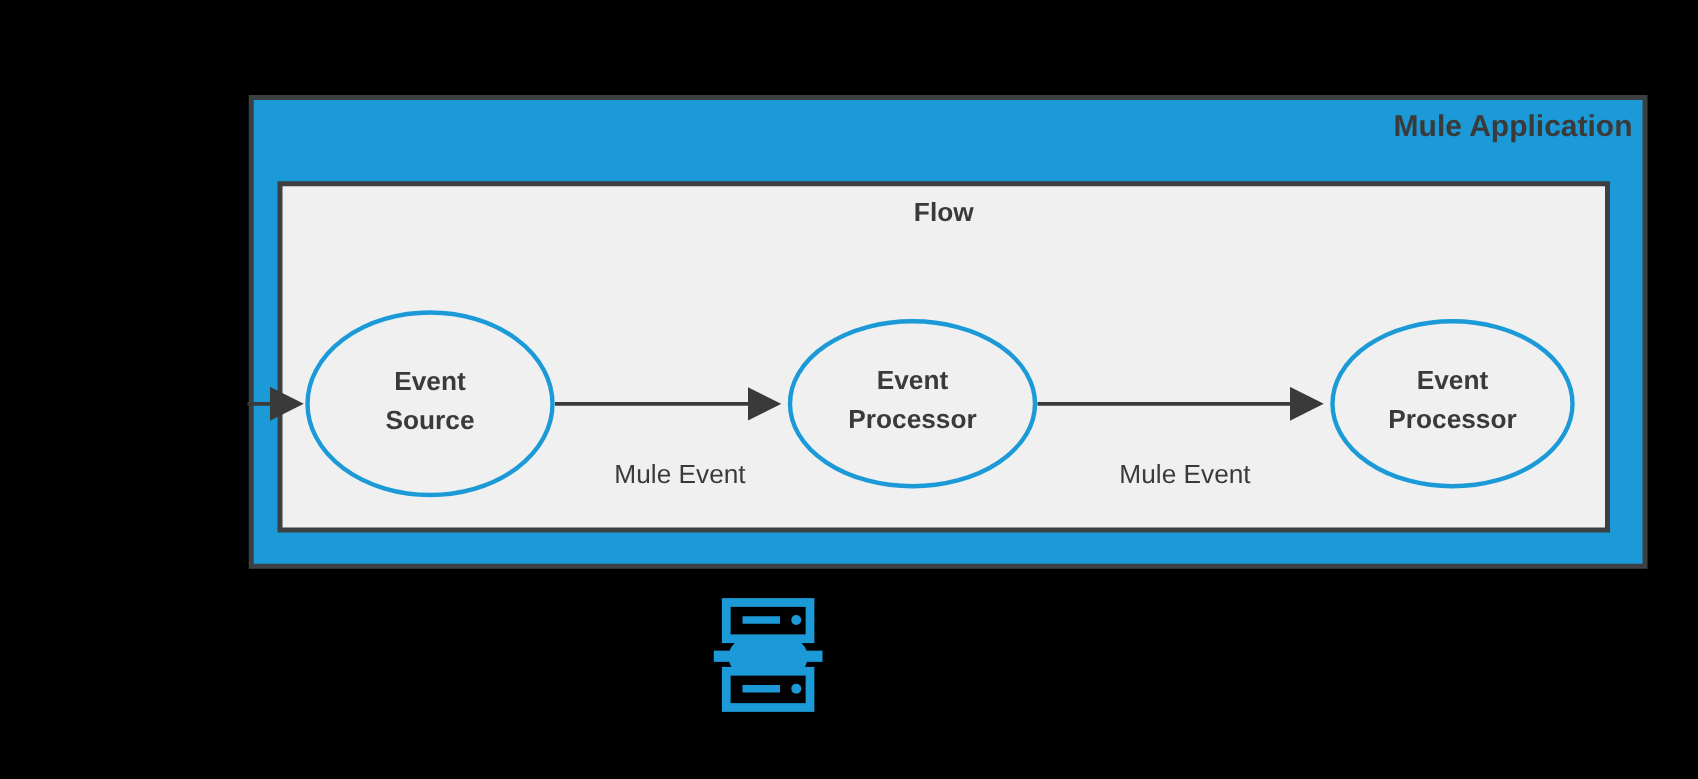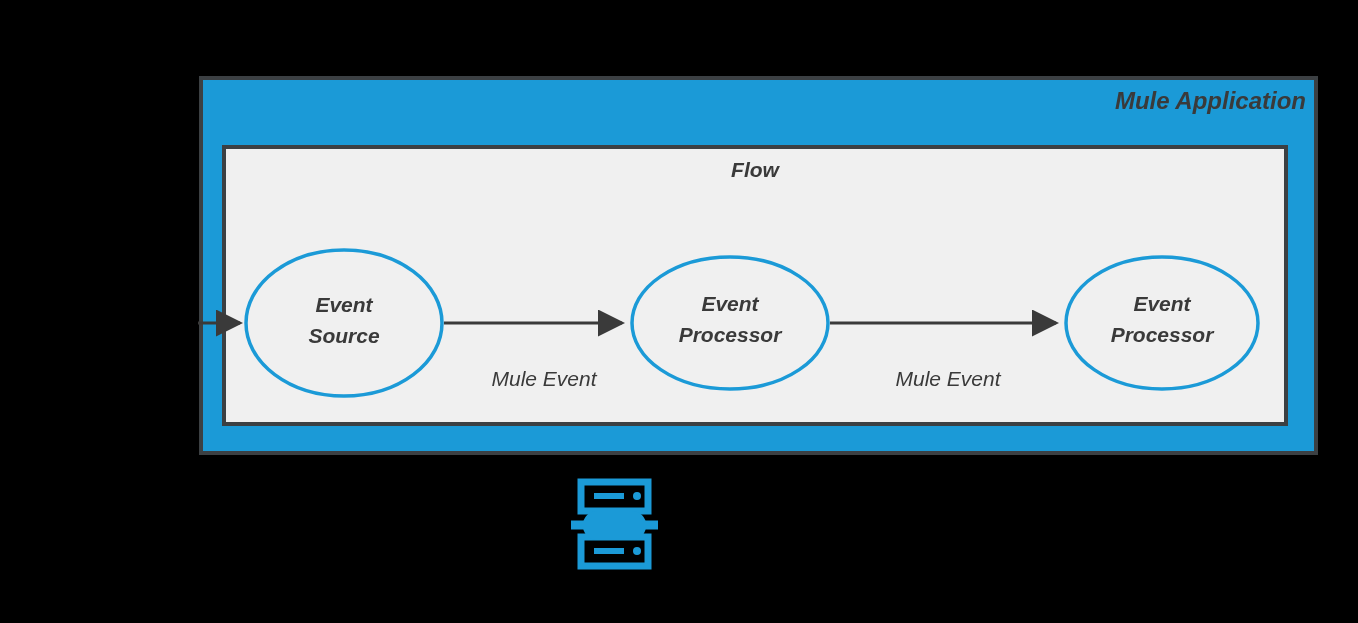--- a/index.html
+++ b/index.html
@@ -12,21 +12,20 @@
     width: 1358px;
     height: 623px;
     overflow: hidden;
     font-family: "Liberation Sans", sans-serif;
   }
   #diagram-root {
     position: relative;
     width: 1149px;
     height: 623px;
     background: #000000;
-    font-style: italic;
   }
   #diagram-svg {
     position: absolute;
     top: 0;
     left: 0;
     display: block;
   }
   .node-label,
   .edge-label,
   .container-label {

